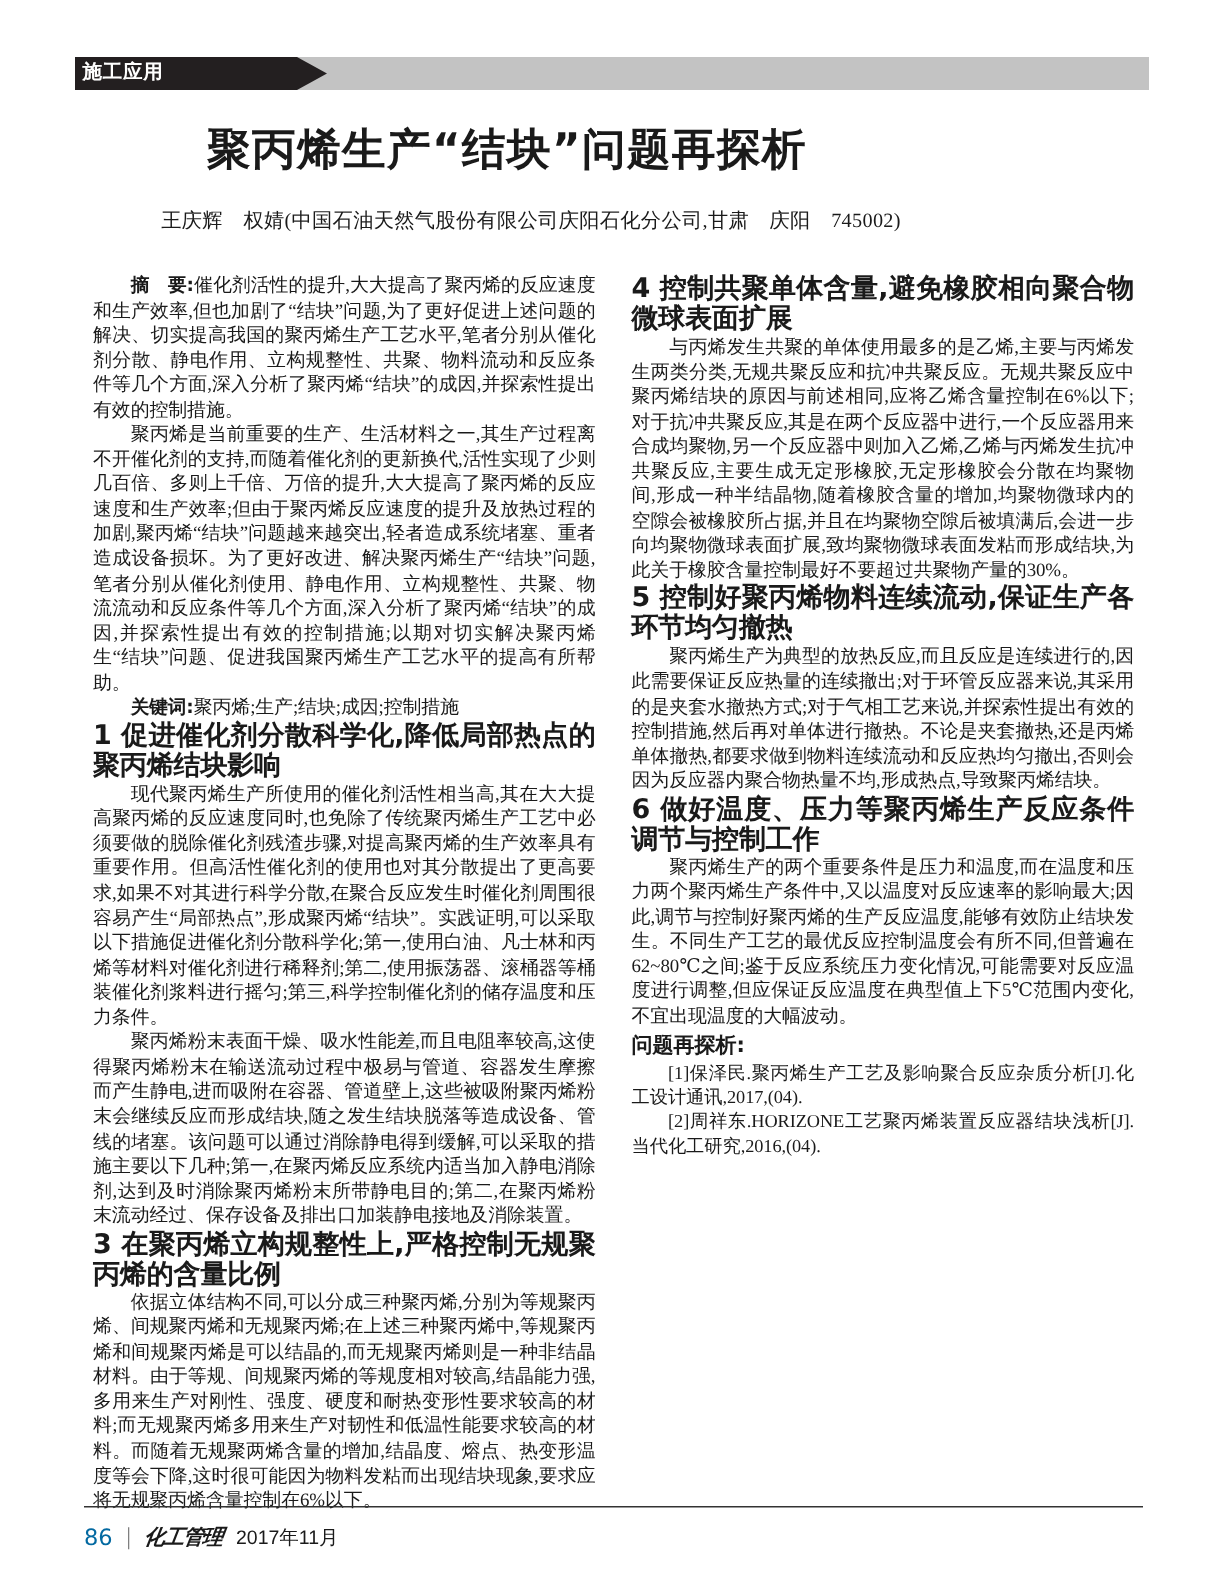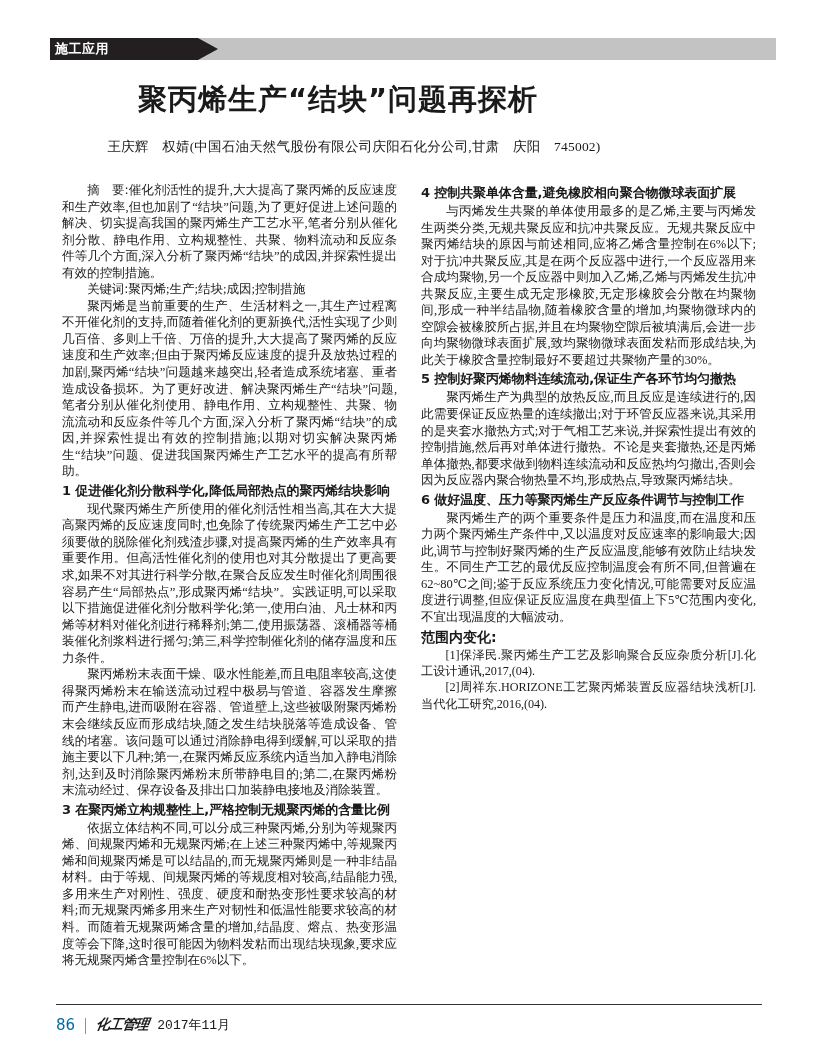--- a/index.html
+++ b/index.html
@@ -21,21 +21,20 @@
     overflow: hidden;
   }
 
   
   .banner {
     position: absolute;
     left: 50px;
     top: 38px;
     width: 716px;
     height: 22px;
-    padding-left: 10px;
   }
   .banner-gray {
     position: absolute;
     left: 0;
     top: 0;
     width: 100%;
     height: 22px;
     background: #c3c3c3;
   }
   .banner-dark {
@@ -102,28 +101,28 @@
     text-align: justify;
     text-justify: inter-ideograph;
   }
   .col p {
     margin: 0;
     text-indent: 2em;
     letter-spacing: -0.05px;
   }
   .lead-label {
     font-family: "DejaVu Sans", "Liberation Sans", sans-serif;
-    font-weight: normal;
+    font-weight: bold;
     font-size: 12.4px;
     margin-top: 24px;
   }
   .col h2 {
     margin: 1px 0 0 0;
     font-family: "DejaVu Sans", "Liberation Sans", sans-serif;
-    font-size: 13px;
+    font-size: 18px;
     font-weight: bold;
     line-height: 20px;
     letter-spacing: -0.1px;
     text-align: justify;
     text-justify: inter-ideograph;
   }
   .refs-head {
     margin: 2px 0 0 0;
     font-family: "DejaVu Sans", "Liberation Sans", sans-serif;
     font-size: 14px;
@@ -169,21 +168,21 @@
   .footer-journal {
     font-family: "Liberation Serif", serif;
     font-style: italic;
     font-weight: bold;
     font-size: 14px;
     color: #1a1a1a;
     letter-spacing: -1px;
     transform: skewX(-8deg);
   }
   .footer-date {
-    font-family: Liberation Mono, monospace;
+    font-family: Liberation Sans, sans-serif;
     font-size: 13px;
     color: #1a1a1a;
   }
 </style>
 </head>
 <body>
 
 <div class="page">
 
   <div class="banner">
@@ -194,23 +193,23 @@
 
   <div class="doc-title">聚丙烯生产“结块”问题再探析</div>
   <div class="doc-authors">王庆辉　权婧(中国石油天然气股份有限公司庆阳石化分公司,甘肃　庆阳　745002)</div>
 
   <div class="columns">
 
     <div class="col">
 
       <p><span class="lead-label">摘　要:</span><span>催化剂活性的提升,大大提高了聚丙烯的反应速度和生产效率,但也加剧了“结块”问题,为了更好促进上述问题的解决、切实提高我国的聚丙烯生产工艺水平,笔者分别从催化剂分散、静电作用、立构规整性、共聚、物料流动和反应条件等几个方面,深入分析了聚丙烯“结块”的成因,并探索性提出有效的控制措施。</span></p>
 
+      <p>聚丙烯是当前重要的生产、生活材料之一,其生产过程离不开催化剂的支持,而随着催化剂的更新换代,活性实现了少则几百倍、多则上千倍、万倍的提升,大大提高了聚丙烯的反应速度和生产效率;但由于聚丙烯反应速度的提升及放热过程的加剧,聚丙烯“结块”问题越来越突出,轻者造成系统堵塞、重者造成设备损坏。为了更好改进、解决聚丙烯生产“结块”问题,笔者分别从催化剂使用、静电作用、立构规整性、共聚、物流流动和反应条件等几个方面,深入分析了聚丙烯“结块”的成因,并探索性提出有效的控制措施;以期对切实解决聚丙烯生“结块”问题、促进我国聚丙烯生产工艺水平的提高有所帮助。</p>
+
       <p><span class="lead-label">关键词:</span><span>聚丙烯;生产;结块;成因;控制措施</span></p>
-
-      <p>聚丙烯是当前重要的生产、生活材料之一,其生产过程离不开催化剂的支持,而随着催化剂的更新换代,活性实现了少则几百倍、多则上千倍、万倍的提升,大大提高了聚丙烯的反应速度和生产效率;但由于聚丙烯反应速度的提升及放热过程的加剧,聚丙烯“结块”问题越来越突出,轻者造成系统堵塞、重者造成设备损坏。为了更好改进、解决聚丙烯生产“结块”问题,笔者分别从催化剂使用、静电作用、立构规整性、共聚、物流流动和反应条件等几个方面,深入分析了聚丙烯“结块”的成因,并探索性提出有效的控制措施;以期对切实解决聚丙烯生“结块”问题、促进我国聚丙烯生产工艺水平的提高有所帮助。</p>
 
       <h2>1 促进催化剂分散科学化,降低局部热点的聚丙烯结块影响</h2>
       <p>现代聚丙烯生产所使用的催化剂活性相当高,其在大大提高聚丙烯的反应速度同时,也免除了传统聚丙烯生产工艺中必须要做的脱除催化剂残渣步骤,对提高聚丙烯的生产效率具有重要作用。但高活性催化剂的使用也对其分散提出了更高要求,如果不对其进行科学分散,在聚合反应发生时催化剂周围很容易产生“局部热点”,形成聚丙烯“结块”。实践证明,可以采取以下措施促进催化剂分散科学化;第一,使用白油、凡士林和丙烯等材料对催化剂进行稀释剂;第二,使用振荡器、滚桶器等桶装催化剂浆料进行摇匀;第三,科学控制催化剂的储存温度和压力条件。</p>
 
       <p>聚丙烯粉末表面干燥、吸水性能差,而且电阻率较高,这使得聚丙烯粉末在输送流动过程中极易与管道、容器发生摩擦而产生静电,进而吸附在容器、管道壁上,这些被吸附聚丙烯粉末会继续反应而形成结块,随之发生结块脱落等造成设备、管线的堵塞。该问题可以通过消除静电得到缓解,可以采取的措施主要以下几种;第一,在聚丙烯反应系统内适当加入静电消除剂,达到及时消除聚丙烯粉末所带静电目的;第二,在聚丙烯粉末流动经过、保存设备及排出口加装静电接地及消除装置。</p>
 
       <h2>3 在聚丙烯立构规整性上,严格控制无规聚丙烯的含量比例</h2>
       <p>依据立体结构不同,可以分成三种聚丙烯,分别为等规聚丙烯、间规聚丙烯和无规聚丙烯;在上述三种聚丙烯中,等规聚丙烯和间规聚丙烯是可以结晶的,而无规聚丙烯则是一种非结晶材料。由于等规、间规聚丙烯的等规度相对较高,结晶能力强,多用来生产对刚性、强度、硬度和耐热变形性要求较高的材料;而无规聚丙烯多用来生产对韧性和低温性能要求较高的材料。而随着无规聚两烯含量的增加,结晶度、熔点、热变形温度等会下降,这时很可能因为物料发粘而出现结块现象,要求应将无规聚丙烯含量控制在6%以下。</p>
 
     </div>
@@ -219,21 +218,21 @@
 
       <h2>4 控制共聚单体含量,避免橡胶相向聚合物微球表面扩展</h2>
       <p>与丙烯发生共聚的单体使用最多的是乙烯,主要与丙烯发生两类分类,无规共聚反应和抗冲共聚反应。无规共聚反应中聚丙烯结块的原因与前述相同,应将乙烯含量控制在6%以下;对于抗冲共聚反应,其是在两个反应器中进行,一个反应器用来合成均聚物,另一个反应器中则加入乙烯,乙烯与丙烯发生抗冲共聚反应,主要生成无定形橡胶,无定形橡胶会分散在均聚物间,形成一种半结晶物,随着橡胶含量的增加,均聚物微球内的空隙会被橡胶所占据,并且在均聚物空隙后被填满后,会进一步向均聚物微球表面扩展,致均聚物微球表面发粘而形成结块,为此关于橡胶含量控制最好不要超过共聚物产量的30%。</p>
 
       <h2>5 控制好聚丙烯物料连续流动,保证生产各环节均匀撤热</h2>
       <p>聚丙烯生产为典型的放热反应,而且反应是连续进行的,因此需要保证反应热量的连续撤出;对于环管反应器来说,其采用的是夹套水撤热方式;对于气相工艺来说,并探索性提出有效的控制措施,然后再对单体进行撤热。不论是夹套撤热,还是丙烯单体撤热,都要求做到物料连续流动和反应热均匀撤出,否则会因为反应器内聚合物热量不均,形成热点,导致聚丙烯结块。</p>
 
       <h2>6 做好温度、压力等聚丙烯生产反应条件调节与控制工作</h2>
       <p>聚丙烯生产的两个重要条件是压力和温度,而在温度和压力两个聚丙烯生产条件中,又以温度对反应速率的影响最大;因此,调节与控制好聚丙烯的生产反应温度,能够有效防止结块发生。不同生产工艺的最优反应控制温度会有所不同,但普遍在62~80℃之间;鉴于反应系统压力变化情况,可能需要对反应温度进行调整,但应保证反应温度在典型值上下5℃范围内变化,不宜出现温度的大幅波动。</p>
 
-      <div class="refs-head">范围内变化:</div>
+      <div class="refs-head">问题再探析:</div>
       <p class="ref-item">[1]保泽民.聚丙烯生产工艺及影响聚合反应杂质分析[J].化工设计通讯,2017,(04).</p>
       <p class="ref-item">[2]周祥东.HORIZONE工艺聚丙烯装置反应器结块浅析[J].当代化工研究,2016,(04).</p>
 
     </div>
   </div>
 
   <div class="footer-rule"></div>
   <div class="footer">
     <span class="footer-page">86</span>
     <span class="footer-sep">|</span>

